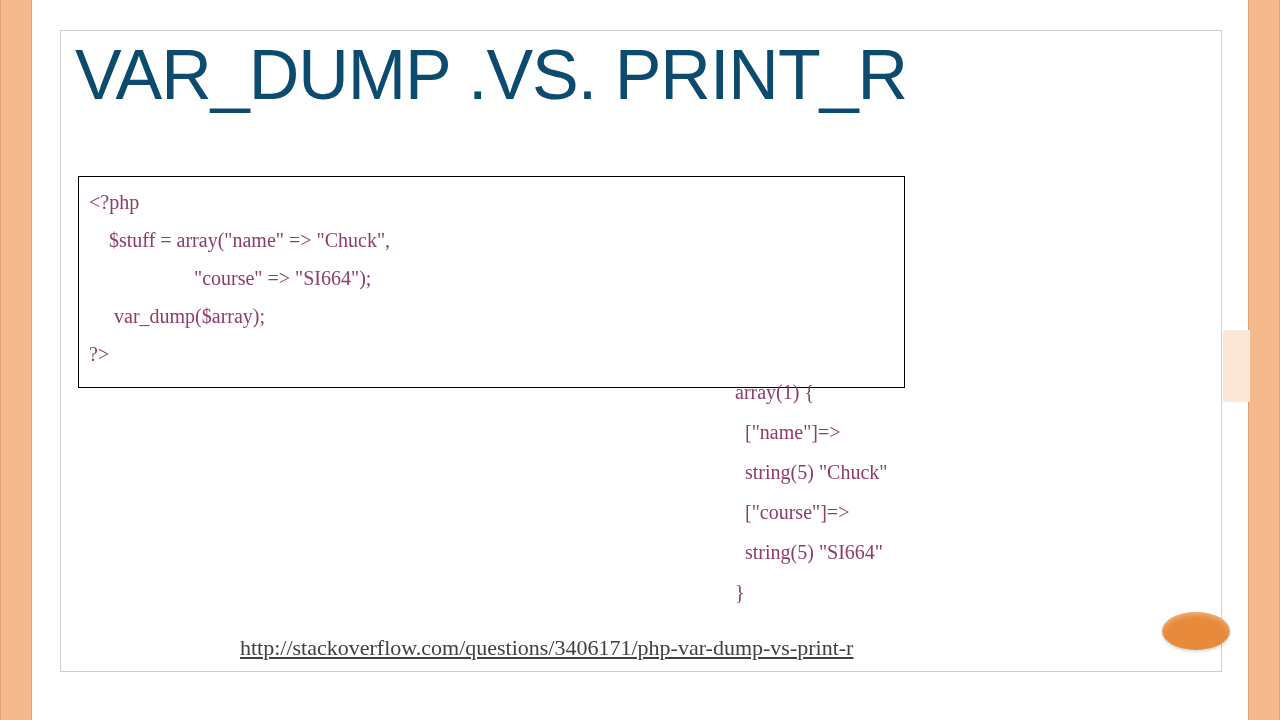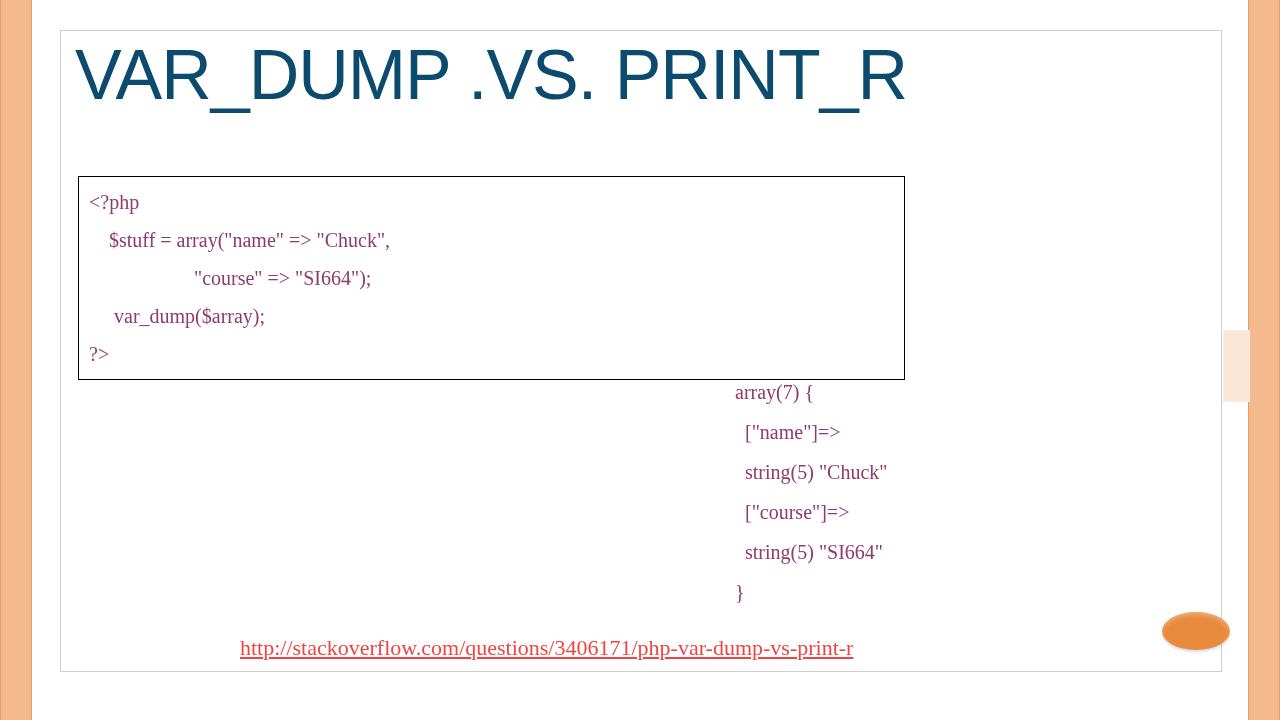--- a/index.html
+++ b/index.html
@@ -57,21 +57,21 @@
     font-weight: 400;
     color: #0c4a6e;
     letter-spacing: -1px;
   }
   .code-box {
     position: absolute;
     left: 78px;
     top: 176px;
     width: 805px;
     border: 1.5px solid #000;
-    padding: 6px 10px 6px 10px;
+    padding: 6px 10px 14px 10px;
     font-family: Georgia, 'Times New Roman', serif;
     font-size: 20px;
     color: #8e3c6a;
     line-height: 1.9;
   }
   .code-line { white-space: pre; }
   .output-box {
     position: absolute;
     left: 735px;
     top: 372px;
@@ -81,21 +81,21 @@
     color: #8e3c6a;
     line-height: 2.0;
   }
   .out-line { white-space: pre; }
   .link {
     position: absolute;
     left: 240px;
     top: 635px;
     font-family: Georgia, 'Times New Roman', serif;
     font-size: 22px;
-    color: #ef4444;
+    color: #404040;
     text-decoration: underline;
   }
   .orange-oval {
     position: absolute;
     right: 50px;
     bottom: 70px;
     width: 68px;
     height: 38px;
     background: #e88a3c;
     border-radius: 50%;
@@ -115,21 +115,21 @@
 
 <div class="code-box">
   <div class="code-line">&lt;?php</div>
   <div class="code-line">    $stuff = array("name" =&gt; "Chuck",</div>
   <div class="code-line">                     "course" =&gt; "SI664");</div>
   <div class="code-line">     var_dump($array);</div>
   <div class="code-line">?&gt;</div>
 </div>
 
 <div class="output-box">
-  <div class="out-line">array(7) {</div>
+  <div class="out-line">array(1) {</div>
   <div class="out-line">  ["name"]=&gt;</div>
   <div class="out-line">  string(5) "Chuck"</div>
   <div class="out-line">  ["course"]=&gt;</div>
   <div class="out-line">  string(5) "SI664"</div>
   <div class="out-line">}</div>
 </div>
 
 <a class="link">http://stackoverflow.com/questions/3406171/php-var-dump-vs-print-r</a>
 
 <div class="orange-oval"></div>

